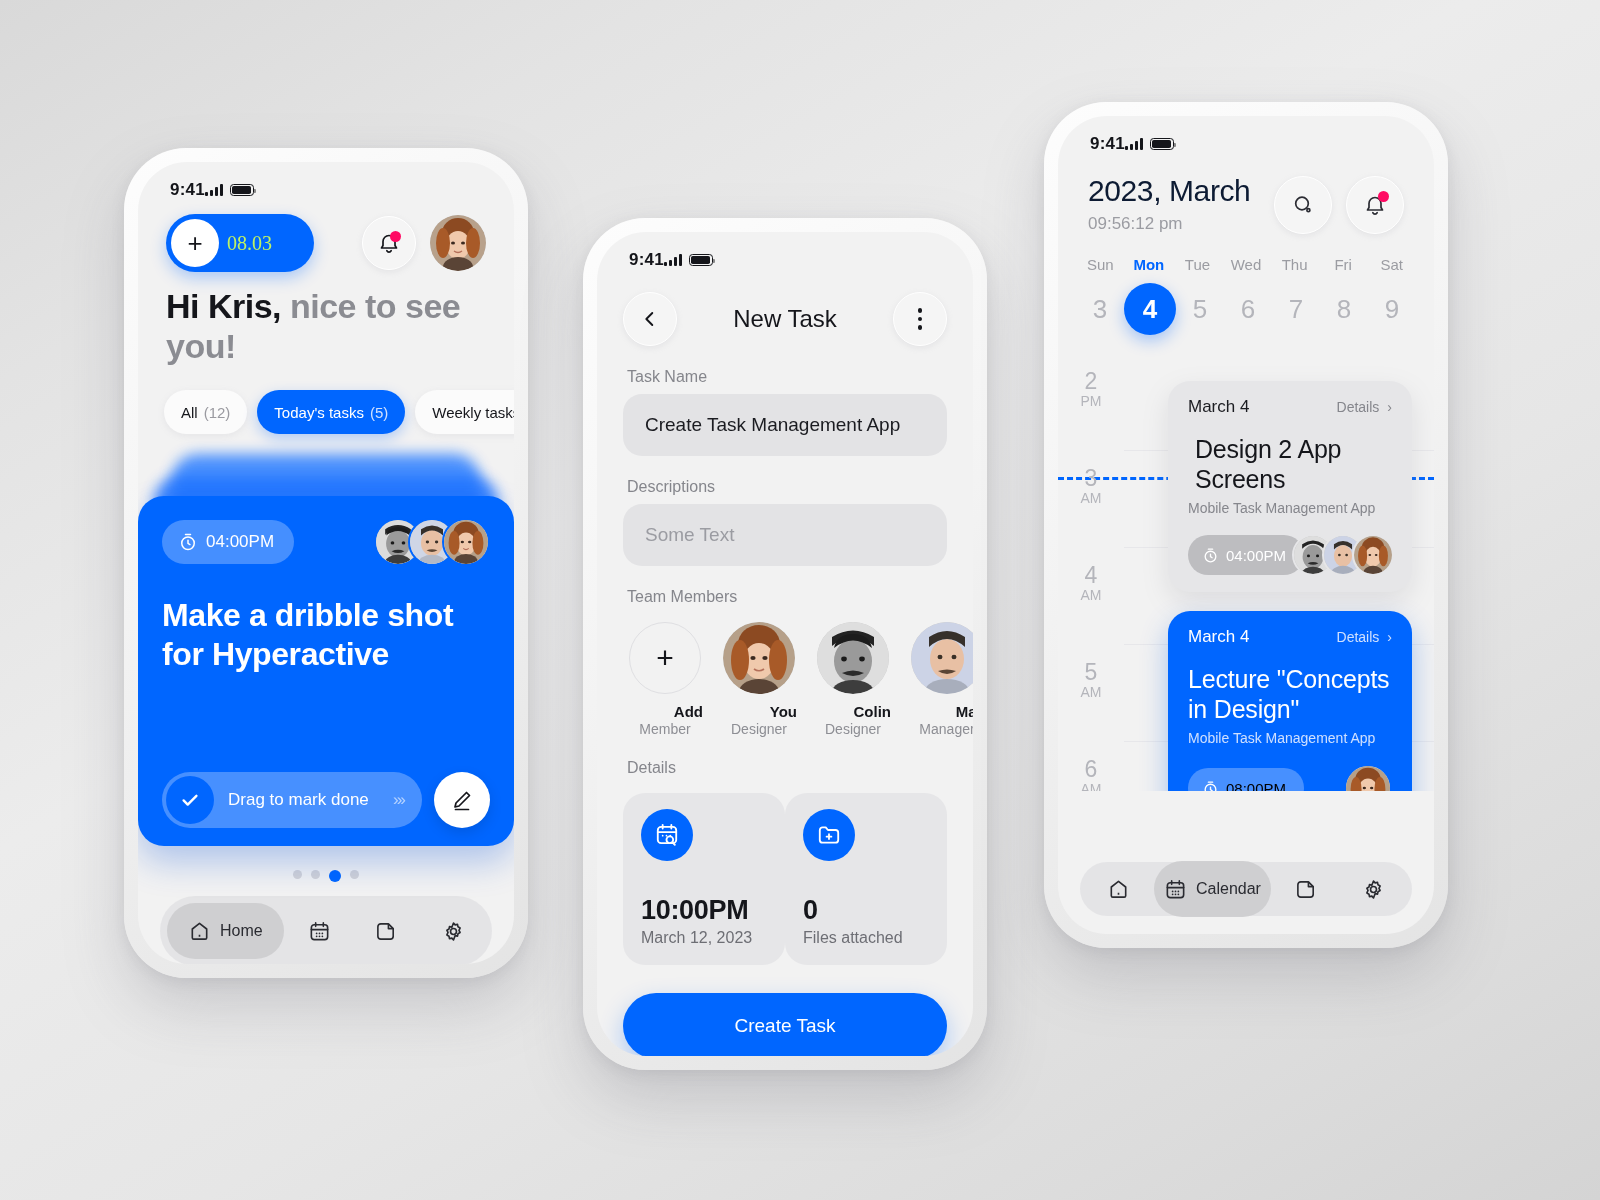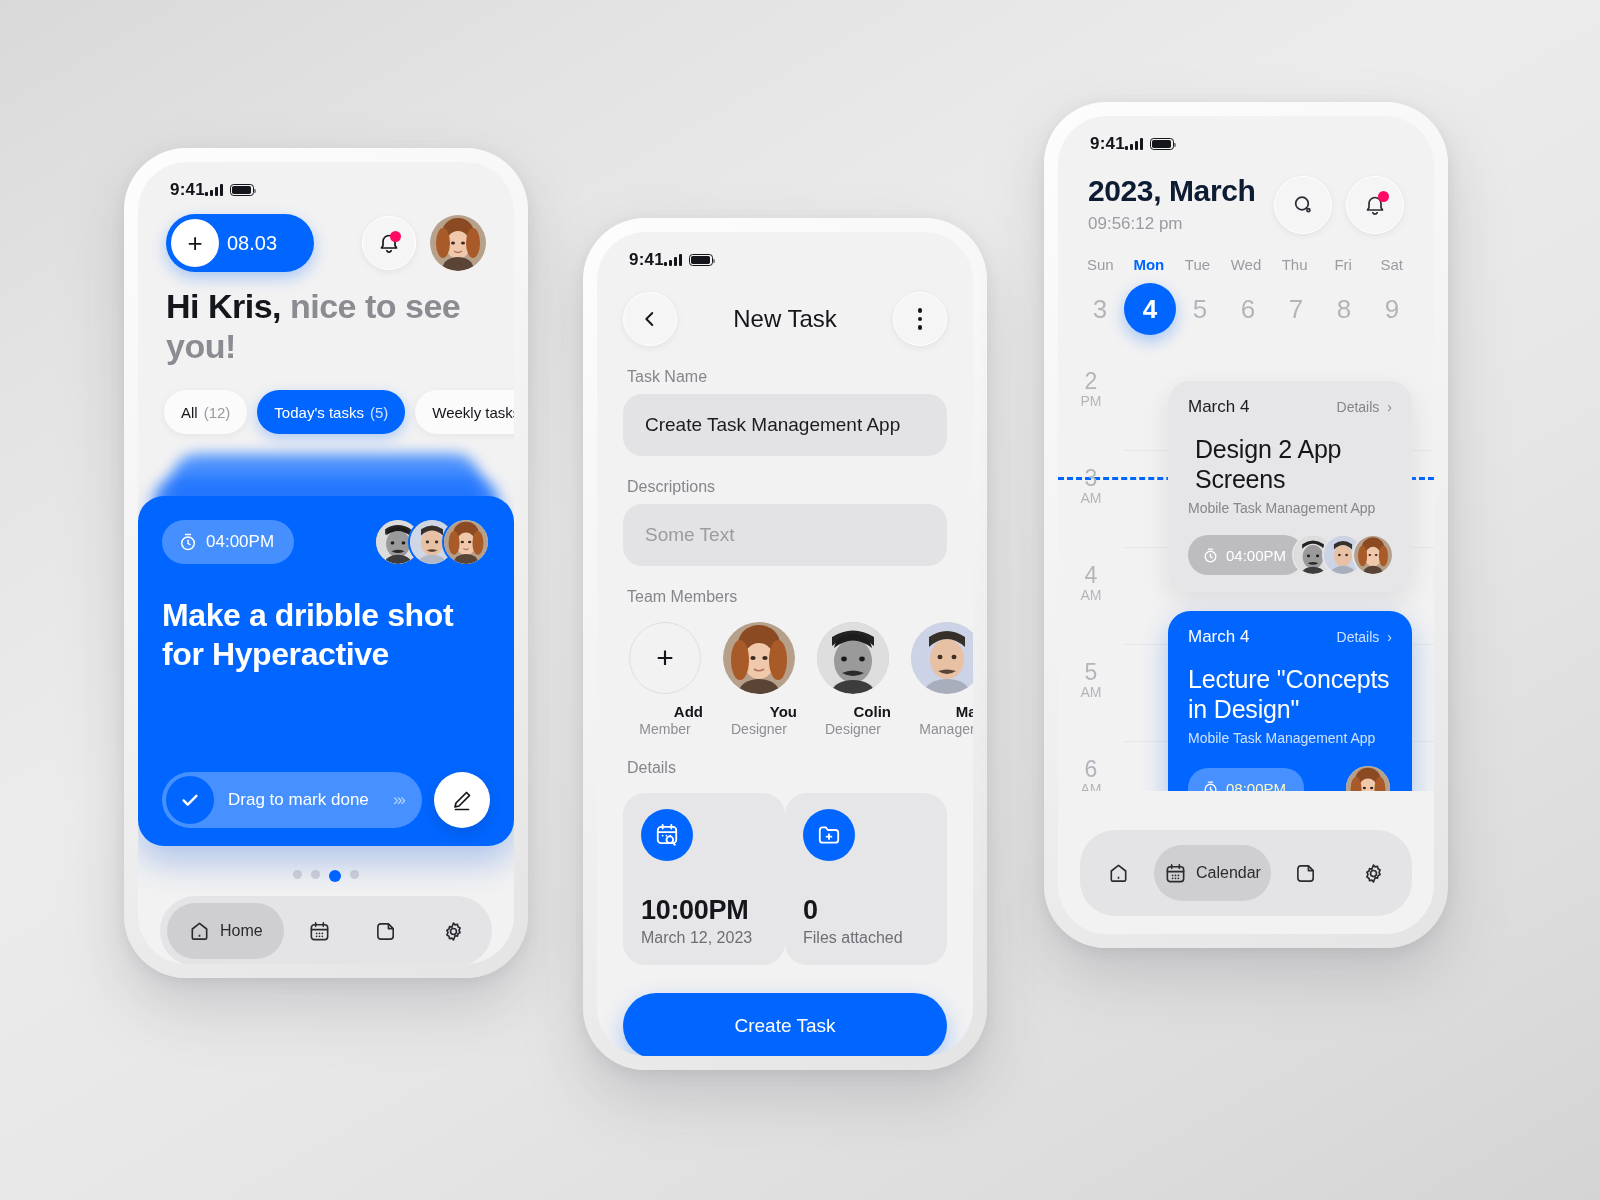--- a/index.html
+++ b/index.html
@@ -65,21 +65,21 @@
   .timer-pill {
     height: 58px; min-width: 148px; border-radius: 29px; background: #0066ff;
     display:flex; align-items:center; padding: 5px; gap: 6px;
     box-shadow: 0 6px 16px rgba(0,102,255,.30);
   }
   .timer-plus {
     width: 48px; height: 48px; border-radius: 50%; background: #fff;
     display:flex; align-items:center; justify-content:center; flex:none;
     font-size: 26px; color:#15161b; line-height:1; font-weight: 300;
   }
-  .timer-val { color:#ffffff; font-size: 20px; padding-right: 20px; padding-left: 2px;}
+  .timer-val { color:#bef264; font-size: 20px; padding-right: 20px; padding-left: 2px; font-family: Liberation Serif, serif;}
   .p1-top-right { display:flex; align-items:center; gap: 14px;}
   .bell-btn { width: 54px; height: 54px; position: relative; }
   .dot-red { position:absolute; width:11px; height:11px; border-radius:50%; background:#ff0a63; top:14px; right:14px;}
   .p1-av { width: 56px; height: 56px; }
 
   .greeting { padding: 14px 28px 0 28px; font-size: 34px; line-height: 1.18; font-weight: bold; letter-spacing:-.5px;}
   .greeting .g1 { color:#15161b; }
   .greeting .g2 { color:#8b8c92; }
 
   .chips { display:flex; gap: 10px; padding: 24px 26px 0 26px; }
@@ -177,21 +177,21 @@
   .dc-sub { font-size: 16px; color:#6d6e74; margin-top: 3px;}
 
   .cta {
     margin: 28px 26px 0 26px; height: 66px; border-radius: 33px; background:#0066ff;
     display:flex; align-items:center; justify-content:center; color:#fff; font-size: 19px;
     box-shadow: 0 10px 24px rgba(0,102,255,.30);
   }
 
   
   .p3-head { display:flex; align-items:flex-start; justify-content:space-between; padding: 12px 30px 0 30px;}
-  .p3-date { font-size: 30px; font-weight:bold; color:#0d1b33; letter-spacing:-.4px;}
+  .p3-date { font-size: 30px; font-weight:normal; color:#0d1b33; letter-spacing:-.4px;}
   .p3-clock { font-size: 17px; color:#9b9ca2; margin-top: 6px;}
   .p3-actions { display:flex; gap: 14px; padding-top: 2px;}
   .p3-actions .circle-btn { width:58px; height:58px; position:relative;}
 
   .weekrow { display:flex; padding: 22px 18px 0 18px;}
   .wday { flex:1; text-align:center; font-size:15px; color:#9b9ca2;}
   .wday.sel { color:#0066ff; font-weight:bold;}
   .daterow { display:flex; padding: 10px 18px 0 18px; align-items:center;}
   .dnum { flex:1; text-align:center; font-size:26px; color:#b4b5bb;}
   .dnum .pill { width:52px; height:52px; border-radius:50%; background:#0066ff; color:#fff; display:flex; align-items:center; justify-content:center; margin:0 auto; font-weight:bold; box-shadow:0 6px 16px rgba(0,102,255,.32);}
@@ -222,27 +222,27 @@
   }
   .evt-grey .evt-date { color:#1b1c21; }
   .evt-grey .evt-details { color:#85868c; }
   .evt-grey .evt-title { color:#15161b;margin-left:7px; }
   .evt-grey .evt-sub { color:#85868c; }
   .evt-grey .evt-time { background:#bdbdc0; color:#fff; }
   .evt-blue .evt-date { color:#fff; }
   .evt-blue .evt-details { color:#cfe0ff; }
   .evt-blue .evt-title { color:#fff; }
   .evt-blue .evt-sub { color:#cfe0ff; }
-  .evt-blue .evt-time { background: rgba(255,255,255,.28); color:#fef9c3; }
+  .evt-blue .evt-time { background: rgba(255,255,255,.28); color:#000000; }
   .evt .av-group .avatar { width:42px; height:42px; margin-left:-12px; }
   .evt-grey .av-group .avatar { border:2.5px solid #e6e6e8;}
   .evt-blue .av-group .avatar { border:2.5px solid #0066ff; width:48px; height:48px;}
 
   .p3-tabbar {
-    position:absolute; left:22px; right:22px; bottom: 18px; height: 86px; border-radius:35px;
+    position:absolute; left:22px; right:22px; bottom: 18px; height: 54px; border-radius:35px;
     background: rgba(226,226,228,.85); display:flex; align-items:center; padding:7px; gap:4px;
   }
 </style>
 </head>
 <body>
 
 <div class="phone" id="phone1">
  <div class="screen">
 
   <div class="statusbar">

